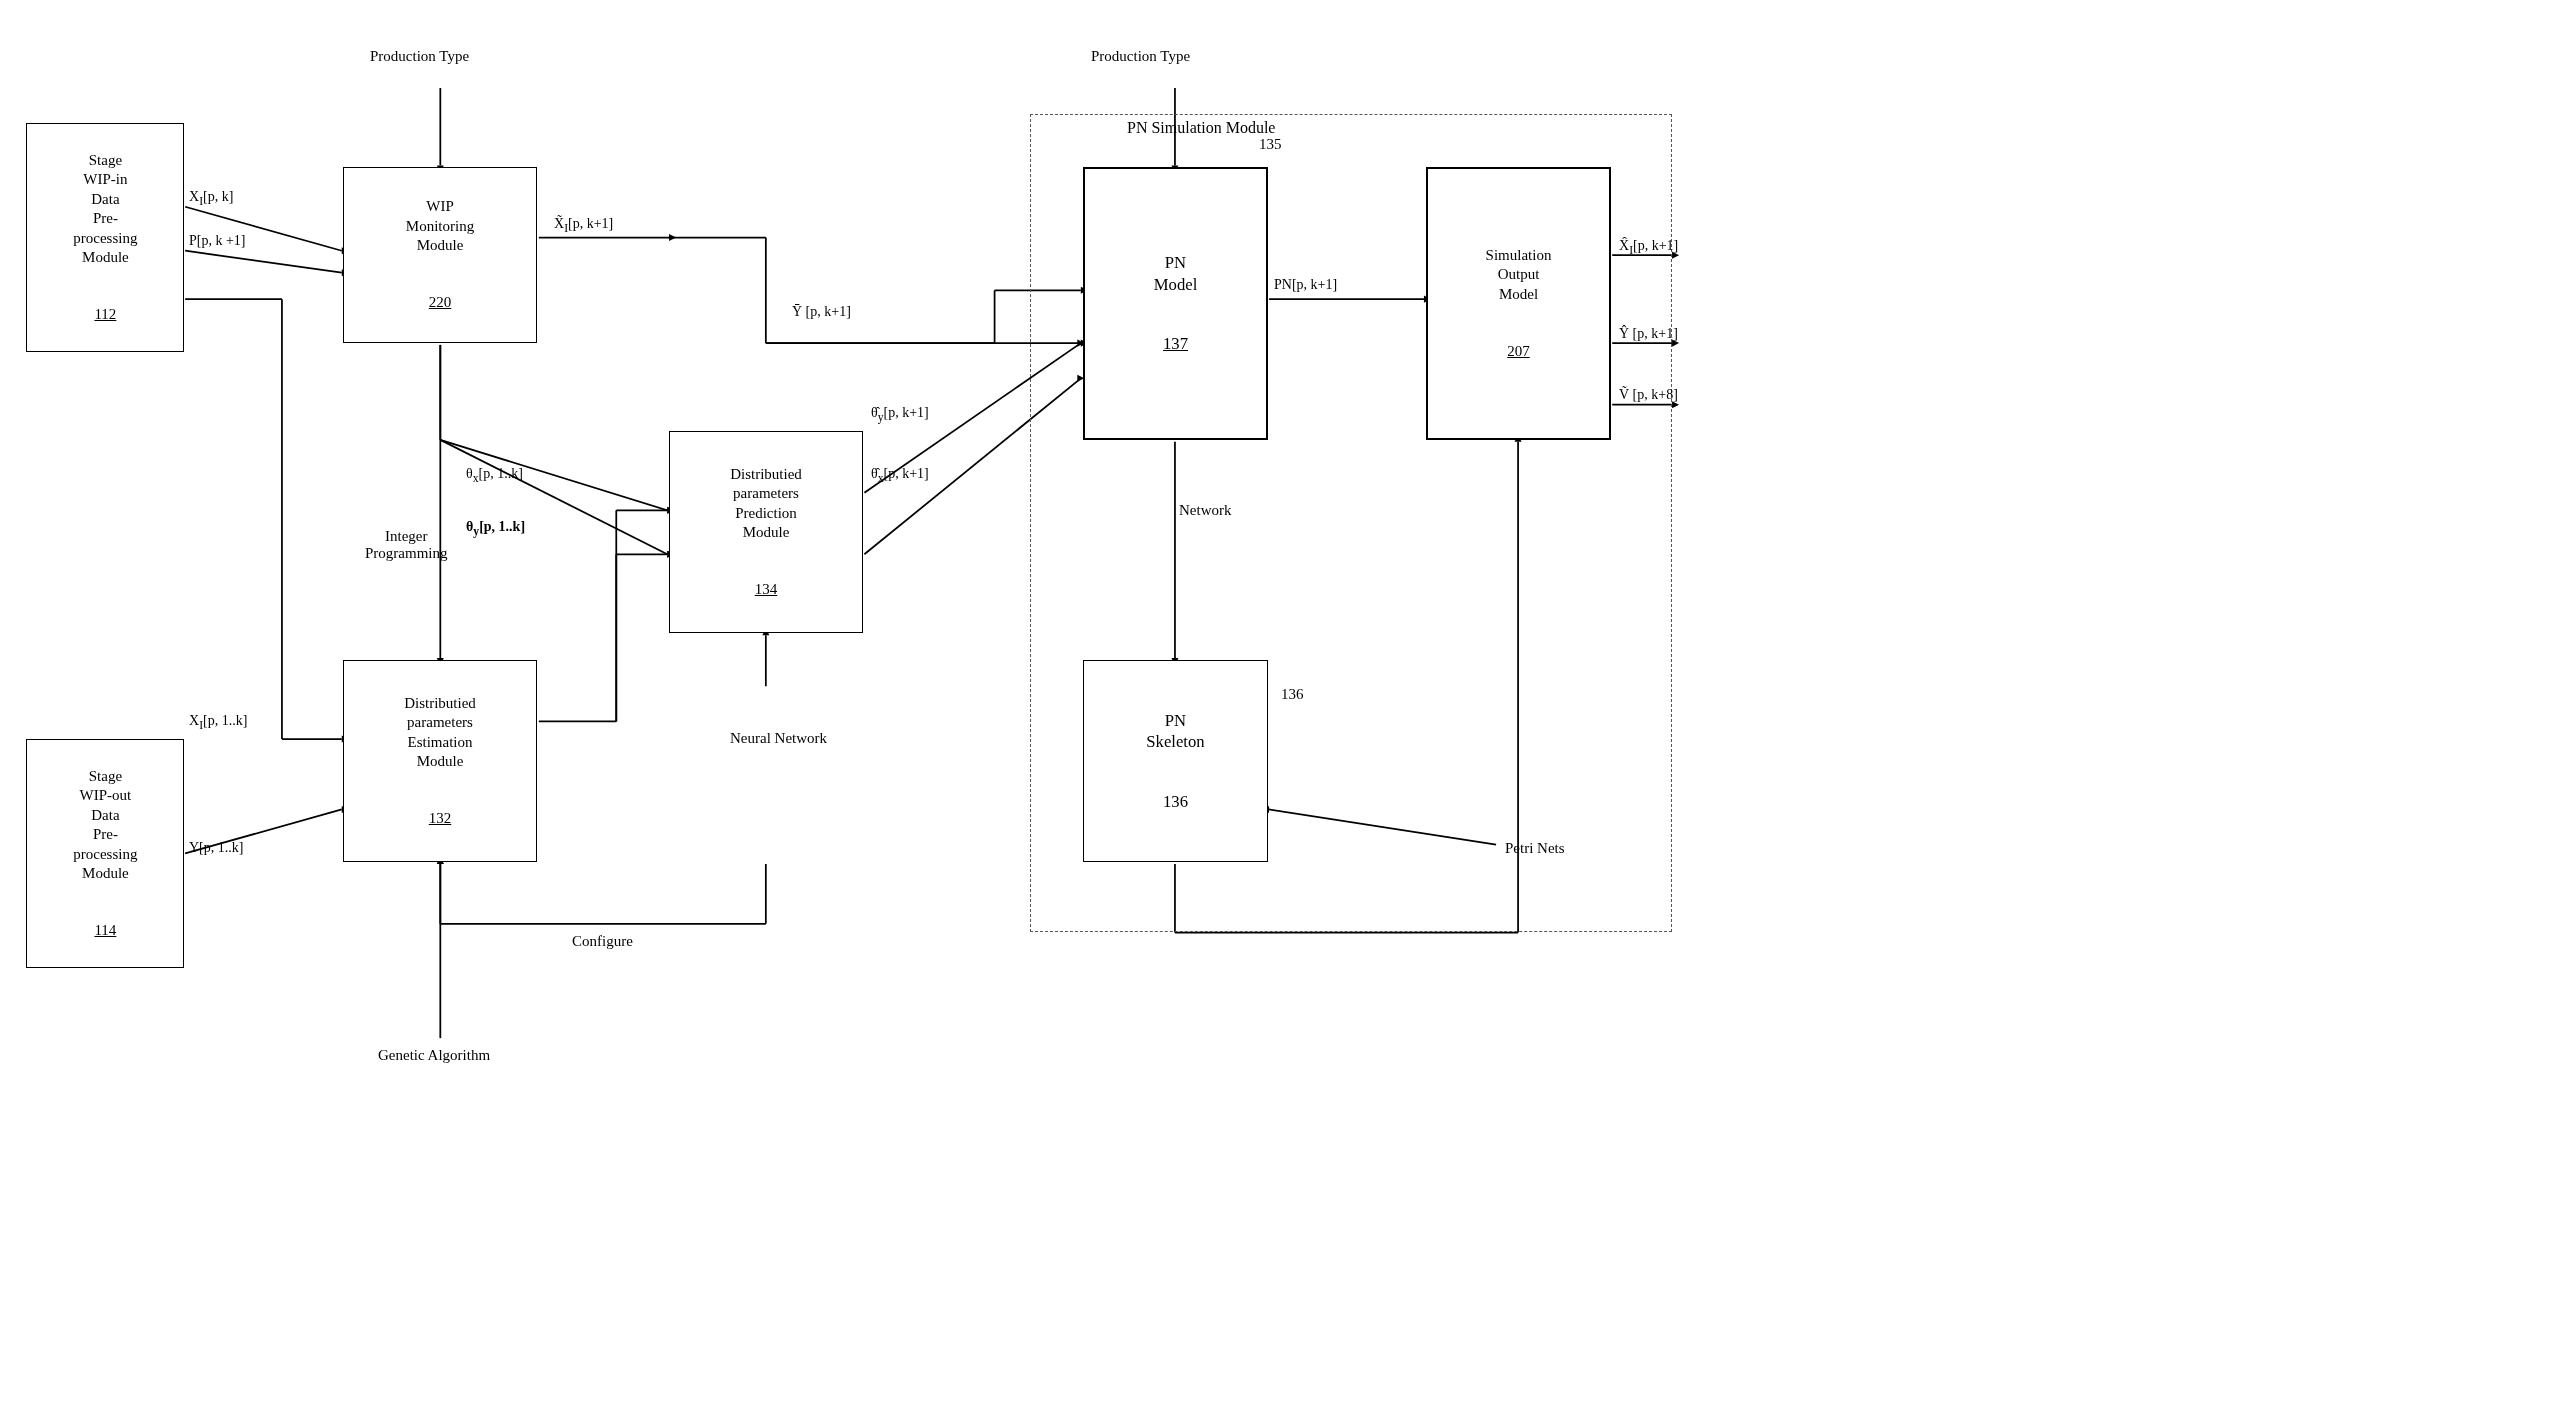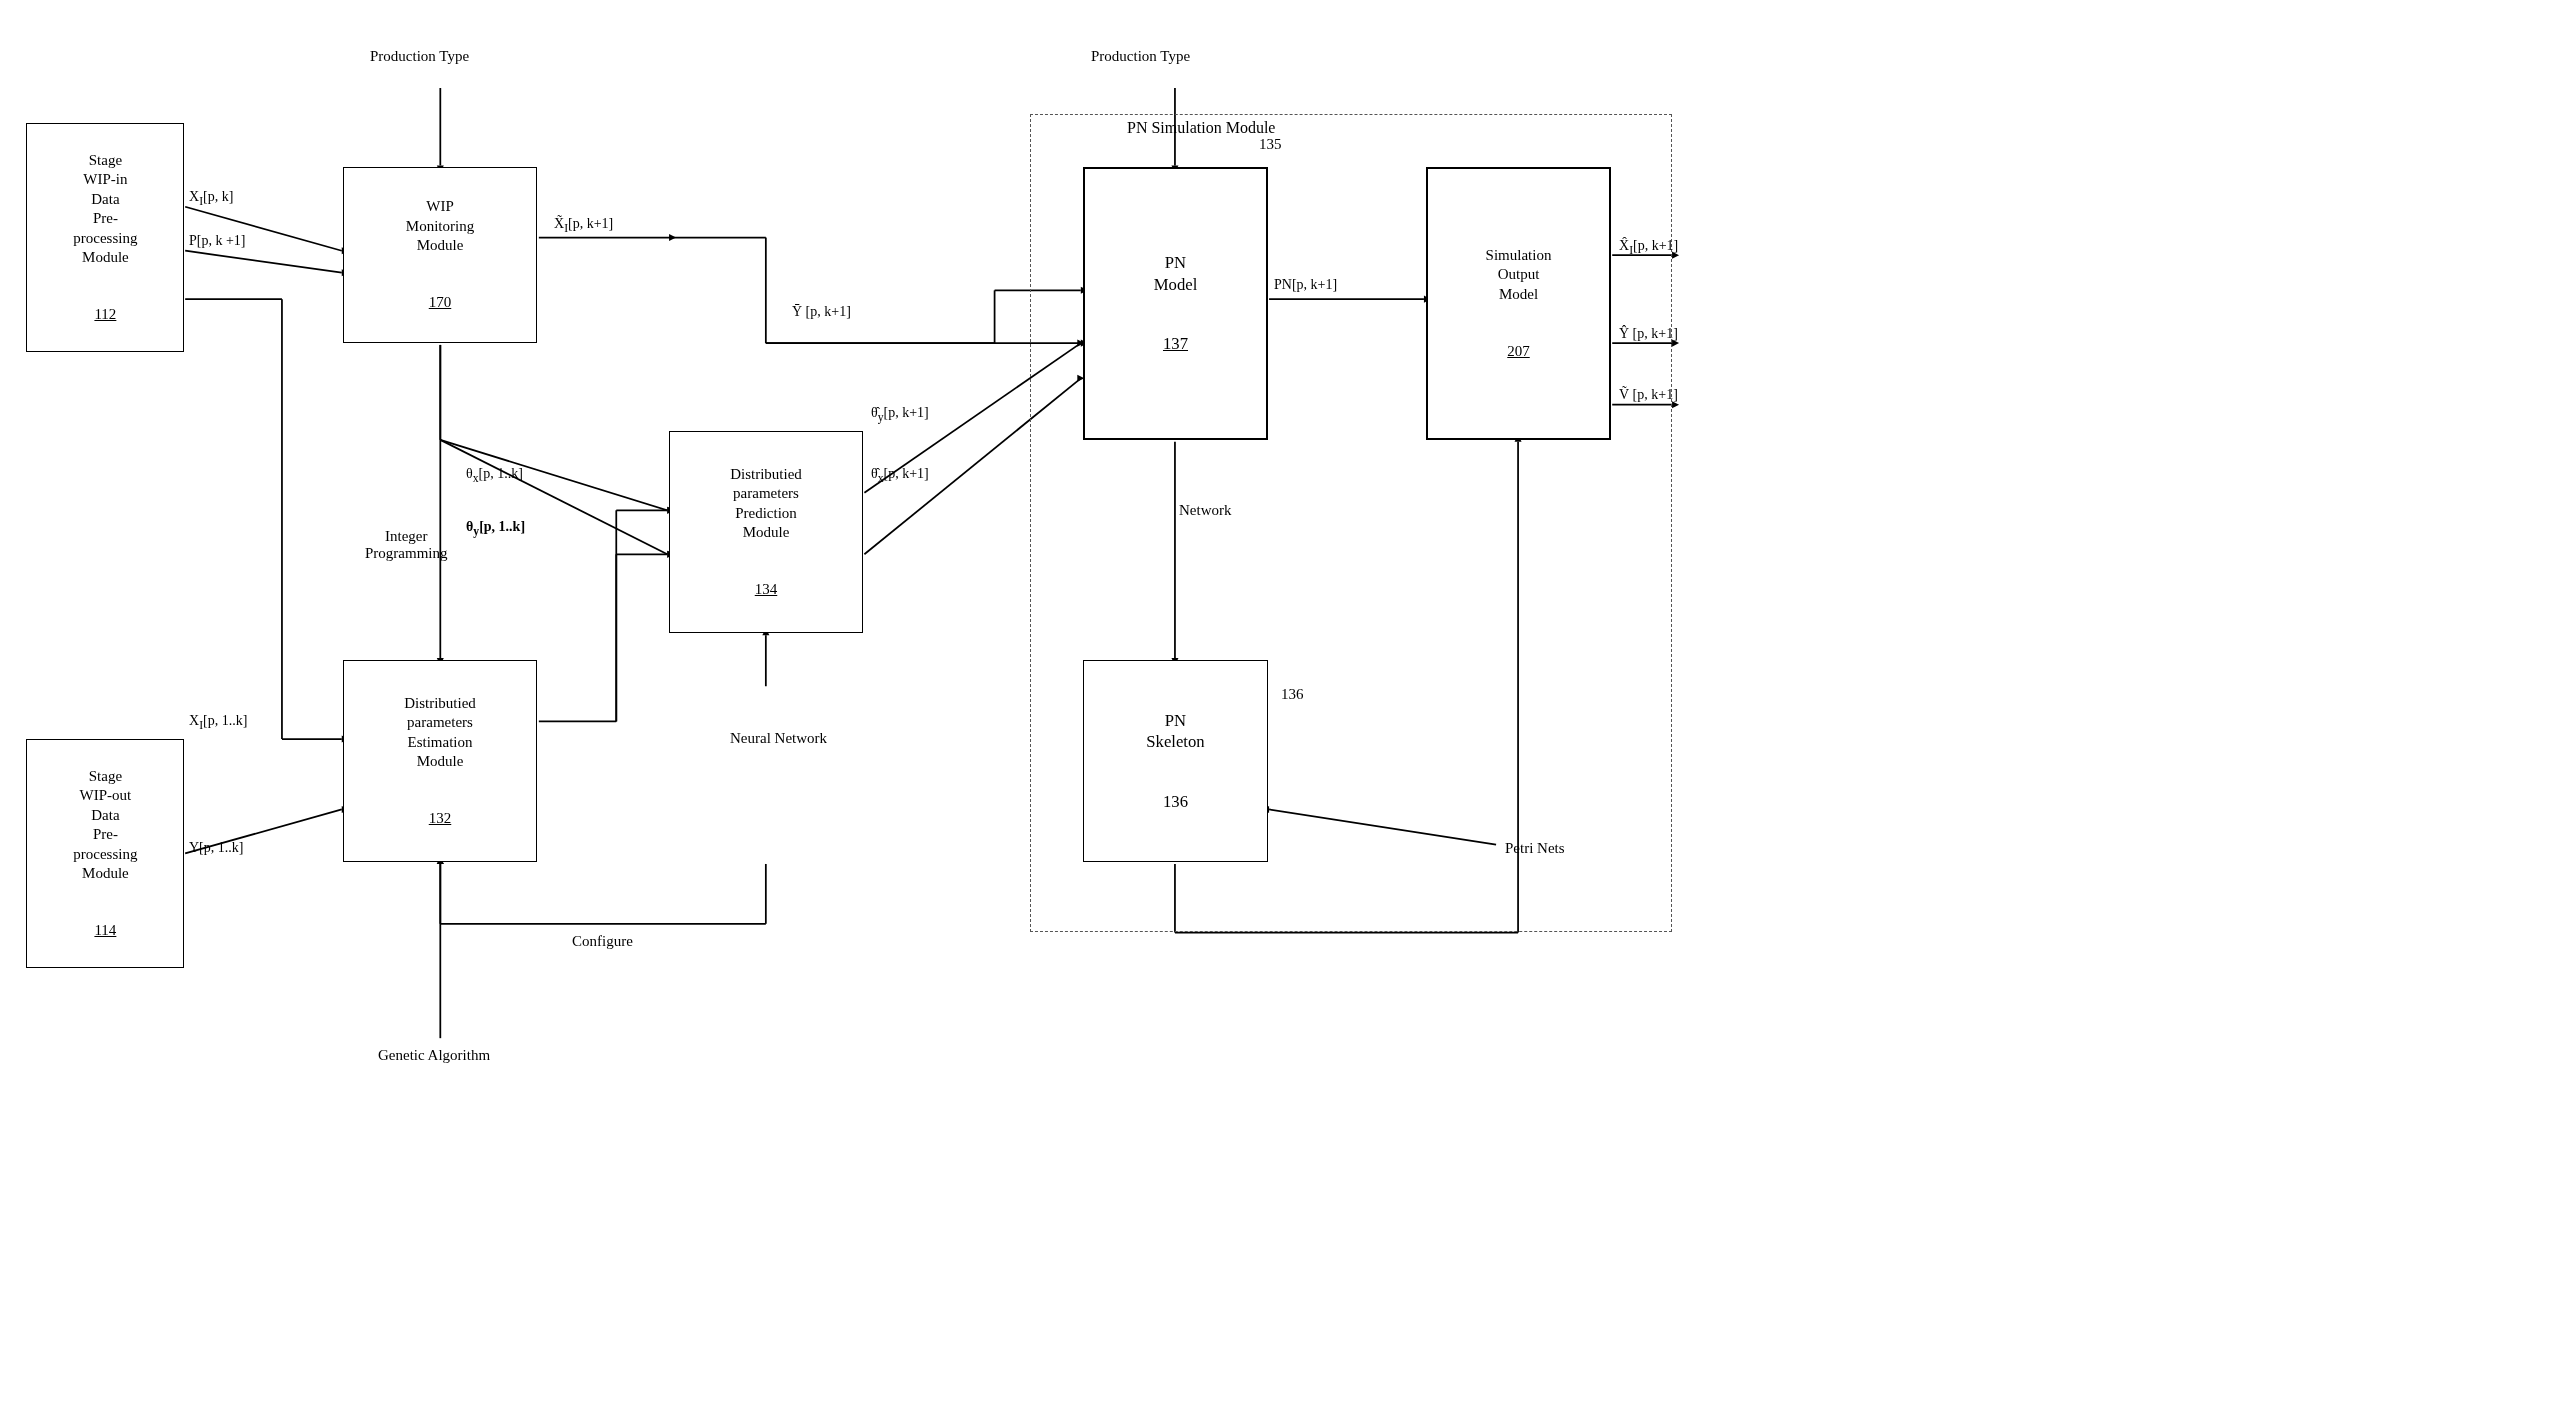--- a/index.html
+++ b/index.html
@@ -172,21 +172,21 @@
     <span class="underline" style="margin-top:3px;">112</span>
   </div>
 
   <div class="box" style="left:26.4px; top:739px; width:158px; height:229px; font-size:15px;">
     <span>Stage<br>WIP-out<br>Data<br>Pre-<br>processing<br>Module</span>
     <span class="underline" style="margin-top:3.5px;">114</span>
   </div>
 
   <div class="box" style="left:343px; top:167px; width:194px; height:176px; font-size:15px;">
     <span>WIP<br>Monitoring<br>Module</span>
-    <span class="underline" style="margin-top:3.5px;">170</span>
+    <span class="underline" style="margin-top:3.5px;">220</span>
   </div>
 
   <div class="box" style="left:343px; top:660px; width:194px; height:202px; font-size:15px;">
     <span>Distributied<br>parameters<br>Estimation<br>Module</span>
     <span class="underline" style="margin-top:3.5px;">132</span>
   </div>
 
   <div class="box" style="left:669px; top:431px; width:194px; height:202px; font-size:15px;">
     <span>Distributied<br>parameters<br>Prediction<br>Module</span>
     <span class="underline" style="margin-top:3.5px;">134</span>
@@ -232,21 +232,21 @@
   <div class="label" style="left:871px; top:405px; font-size:14px;">θ̂<sub>y</sub>[p, k+1]</div>
 
   <div class="label" style="left:871px; top:466px; font-size:14px;">θ̂<sub>x</sub>[p, k+1]</div>
 
   <div class="label" style="left:1274px; top:277px; font-size:14px;">PN[p, k+1]</div>
 
   <div class="label" style="left:1619px; top:238px; font-size:14px;">X̂<sub>I</sub>[p, k+1]</div>
 
   <div class="label" style="left:1619px; top:326px; font-size:14px;">Ŷ [p, k+1]</div>
 
-  <div class="label" style="left:1619px; top:387px; font-size:14px;">Ṽ [p, k+1]</div>
+  <div class="label" style="left:1619px; top:387px; font-size:14px;">Ṽ [p, k+8]</div>
 
   <div class="label" style="left:365px; top:528px; font-size:15px; text-align:center;">Integer<br>Programming</div>
 
   <div class="label" style="left:378px; top:1047px; font-size:15px; text-align:center;">Genetic
 Algorithm</div>
 
   <div class="label" style="left:730px; top:730px; font-size:15px; text-align:left;">Neural
 Network</div>
 
   <div class="label" style="left:572px; top:933px; font-size:15px;">Configure</div>

